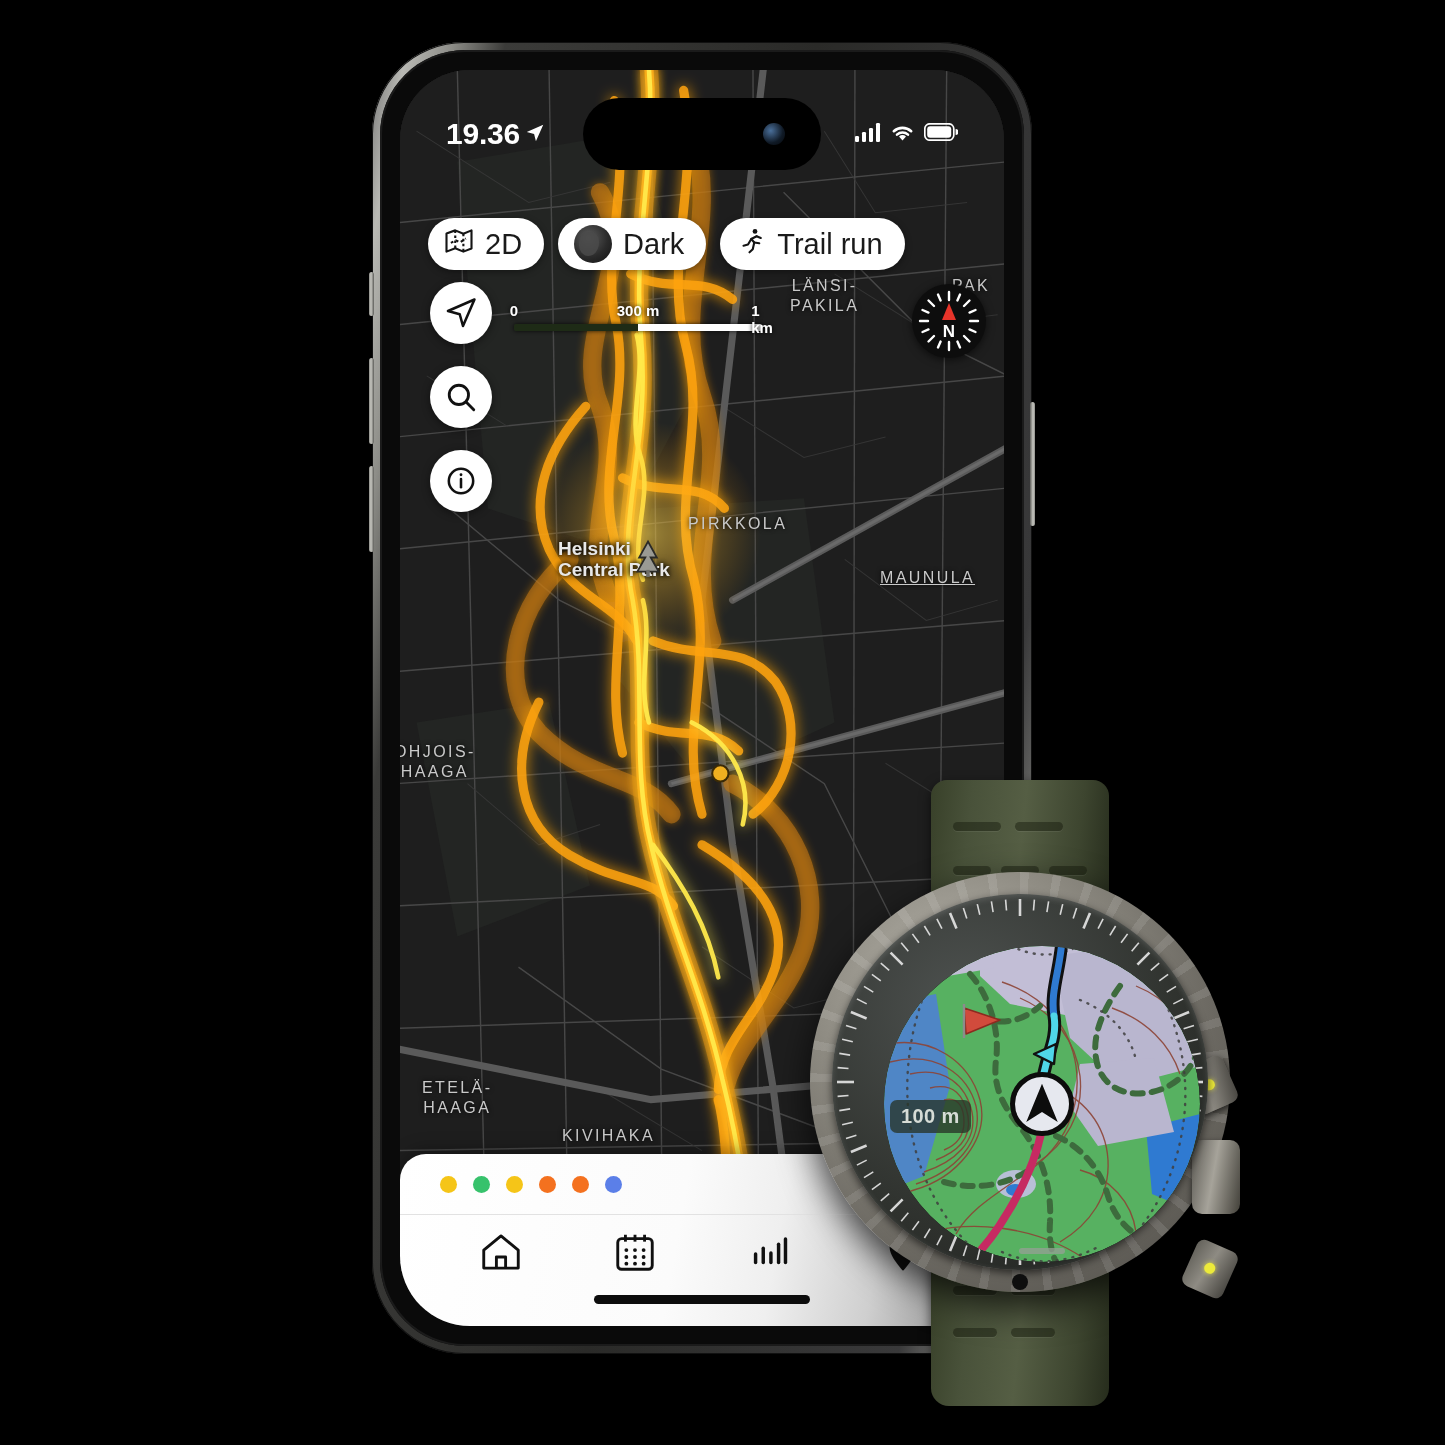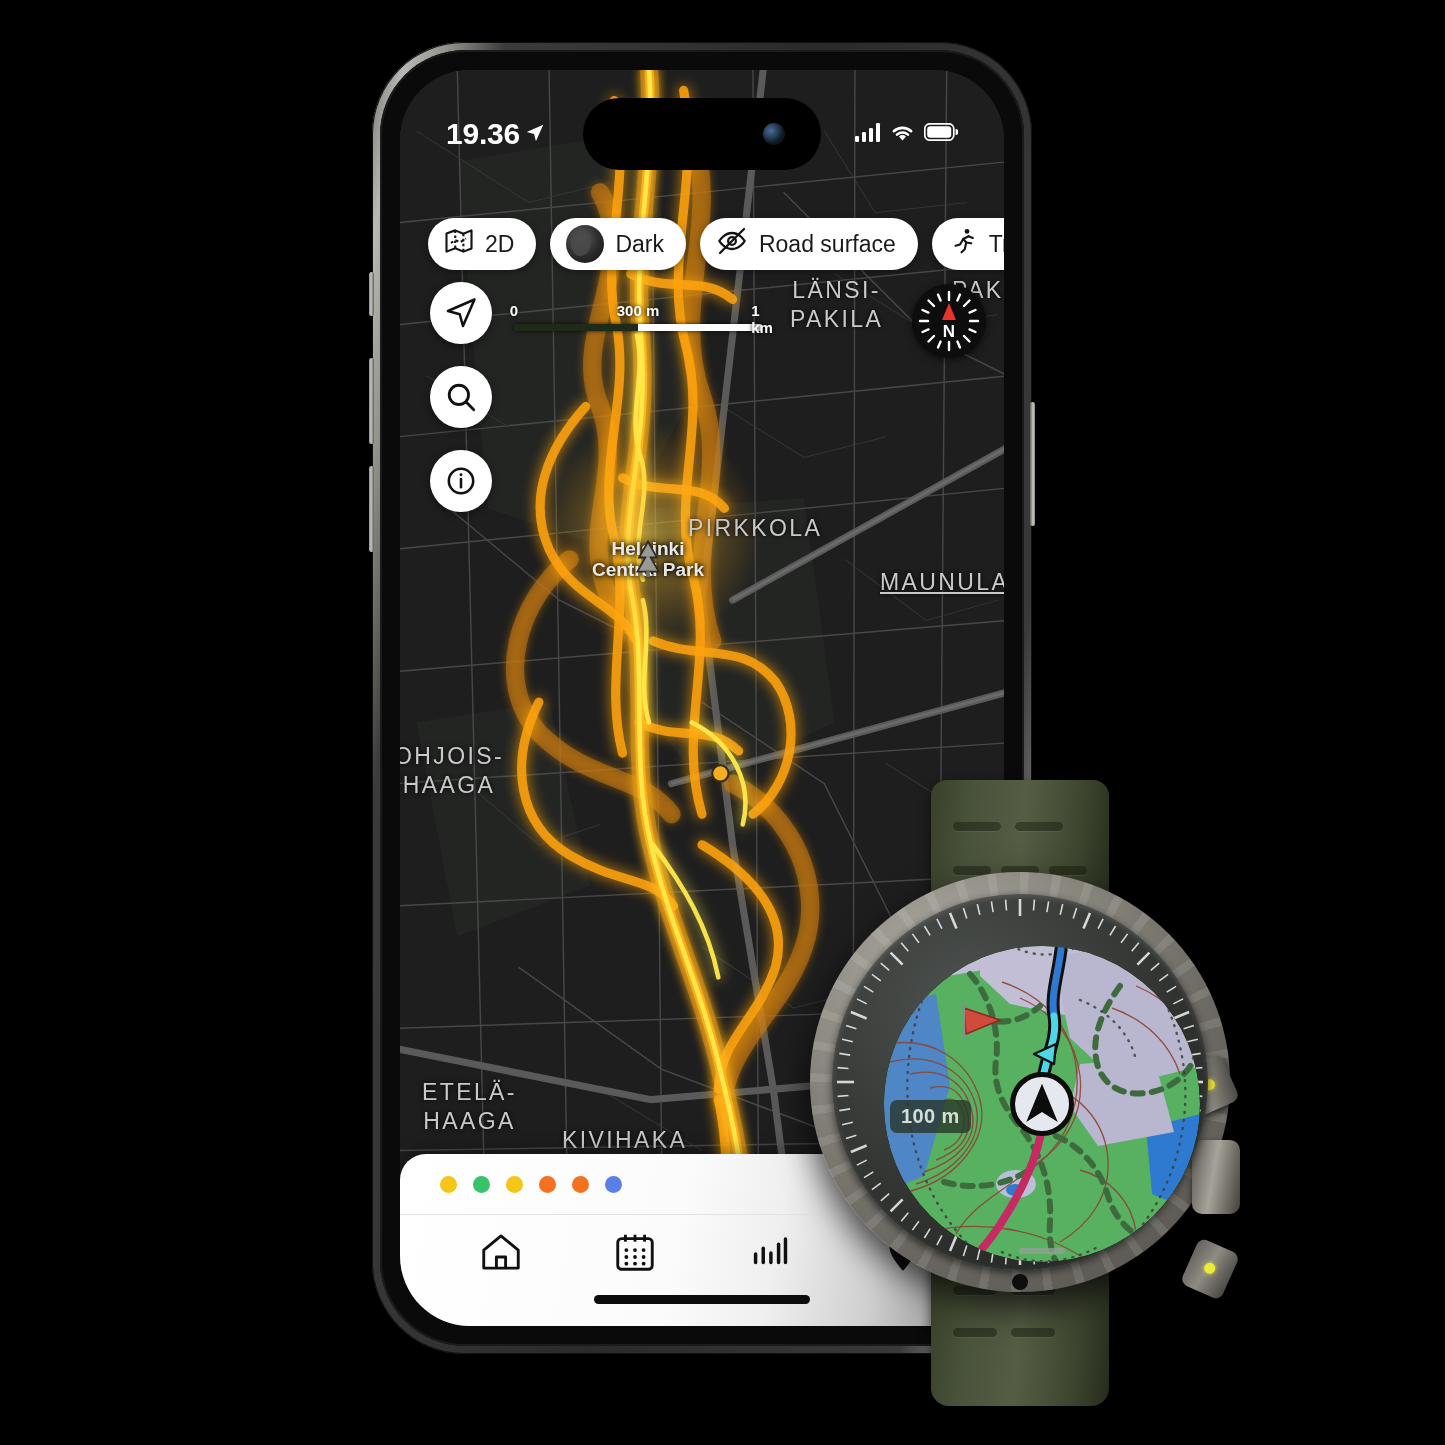--- a/index.html
+++ b/index.html
@@ -30,26 +30,26 @@
   #btn-silent{top:230px;height:44px;}
   #btn-volup{top:316px;height:86px;}
   #btn-voldn{top:424px;height:86px;}
   #btn-power{position:absolute;right:-3px;top:360px;width:5px;height:124px;border-radius:3px;
              background:linear-gradient(270deg,#8c8c87,#c8c8c2 40%,#5c5c58);}
 
   
   #map-canvas{position:absolute;inset:0;background:#1d1d1d;}
   #map-canvas svg{position:absolute;inset:0;width:100%;height:100%;}
 
-  .map-label{position:absolute;color:#c9c9c9;font-size:23px;letter-spacing:2.4px;
+  .map-label{position:absolute;color:#c9c9c9;font-size:16px;letter-spacing:2.4px;
              text-align:center;line-height:1.25;text-shadow:0 0 5px #000;
              pointer-events:none;font-weight:400;}
   .map-label.small{font-size:15px;letter-spacing:2px;}
   .park-label{position:absolute;color:#e8e8e8;font-size:19px;font-weight:700;
-              text-align:center;line-height:1.12;
+              line-height:1.12;
               text-shadow:0 0 4px #000,0 0 8px #000;}
 
   
   #dynamic-island{position:absolute;left:50%;transform:translateX(-50%);top:28px;
      width:238px;height:72px;border-radius:40px;background:#000;z-index:40;}
   #island-camera{position:absolute;right:36px;top:50%;transform:translateY(-50%);
      width:22px;height:22px;border-radius:50%;
      background:radial-gradient(circle at 35% 35%,#4a6f9a,#101a26 60%,#05070a);}
 
   
@@ -58,21 +58,21 @@
      padding:0 46px;color:#fff;}
   #status-time-wrap{display:flex;align-items:center;gap:4px;font-size:30px;
      font-weight:700;letter-spacing:-.2px;}
   #status-right{display:flex;align-items:center;gap:9px;}
 
   
   #chips-row{position:absolute;top:148px;left:0;right:0;z-index:30;
      display:flex;gap:14px;padding-left:28px;align-items:center;}
   .chip{display:flex;align-items:center;gap:11px;background:#fff;color:#1a1a1a;
      border-radius:30px;height:52px;padding:0 22px 0 16px;flex:none;
-     font-size:23px;white-space:nowrap;box-shadow:0 2px 7px rgba(0,0,0,.4);}
+     font-size:29px;white-space:nowrap;box-shadow:0 2px 7px rgba(0,0,0,.4);}
   .chip-thumb{width:38px;height:38px;border-radius:50%;flex:none;
      background:radial-gradient(circle at 38% 34%,#5d5d5d,#2b2b2b 55%,#111 100%);
      position:relative;overflow:hidden;}
   .chip-thumb::after{content:"";position:absolute;left:5px;top:7px;width:20px;height:24px;
      background:#4a4a4a;border-radius:48% 40% 55% 45%;opacity:.85;}
 
   
   #map-controls{position:absolute;left:30px;top:212px;z-index:25;
      display:flex;flex-direction:column;gap:22px;}
   .round-btn{width:62px;height:62px;border-radius:50%;background:#fff;
@@ -352,30 +352,20 @@
             <path d="M9 3.5 V17.8" stroke-dasharray="2 2"></path>
                 <path d="M15.5 6.2 V20.5" stroke-dasharray="2 2"></path>
             <path d="M5.5 13.5 L9.5 11.5 L13 13 L17.5 10" stroke-dasharray="2.2 2.2"></path>
           </svg>
         </span>
         <span>2D</span>
       </div>
       <div class="chip">
         <span class="chip-thumb"></span>
         <span>Dark</span>
-      </div>
-      <div class="chip">
-        <span>
-          <svg width="32" height="32" viewBox="0 0 24 24" fill="none" stroke="#141414" stroke-width="1.7" stroke-linecap="round">
-            <path d="M2.5 12 S6 6 12 6 s9.5 6 9.5 6 -3.5 6 -9.5 6 -9.5 -6 -9.5 -6Z"></path>
-            <circle cx="12" cy="12" r="2.9"></circle>
-            <path d="M3 21 L21 3"></path>
-          </svg>
-        </span>
-        <span>Road surface</span>
       </div>
       <div class="chip">
         <span>
           <svg width="30" height="30" viewBox="0 0 24 24" fill="none" stroke="#141414" stroke-width="1.7" stroke-linecap="round" stroke-linejoin="round">
             <circle cx="15.2" cy="4.3" r="1.9" fill="#141414" stroke="none"></circle>
             <path d="M16.5 8.2 L12.2 10.4 L9.6 14.8 L6 15.8"></path>
             <path d="M12.2 10.4 L14.6 13.2 L13.4 18.6 L10.8 21"></path>
             <path d="M14.6 13.2 L18.6 13.8"></path>
             <path d="M16.5 8.2 L19.8 9.6"></path>
           </svg>

